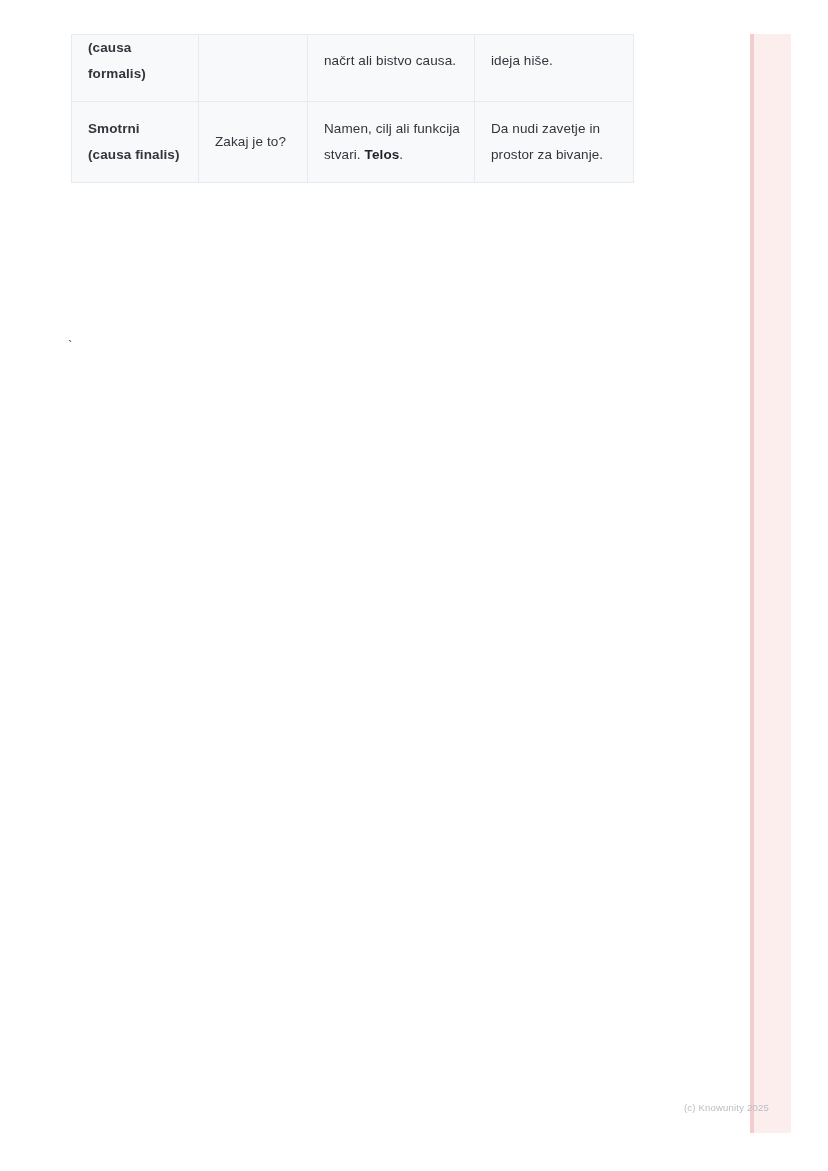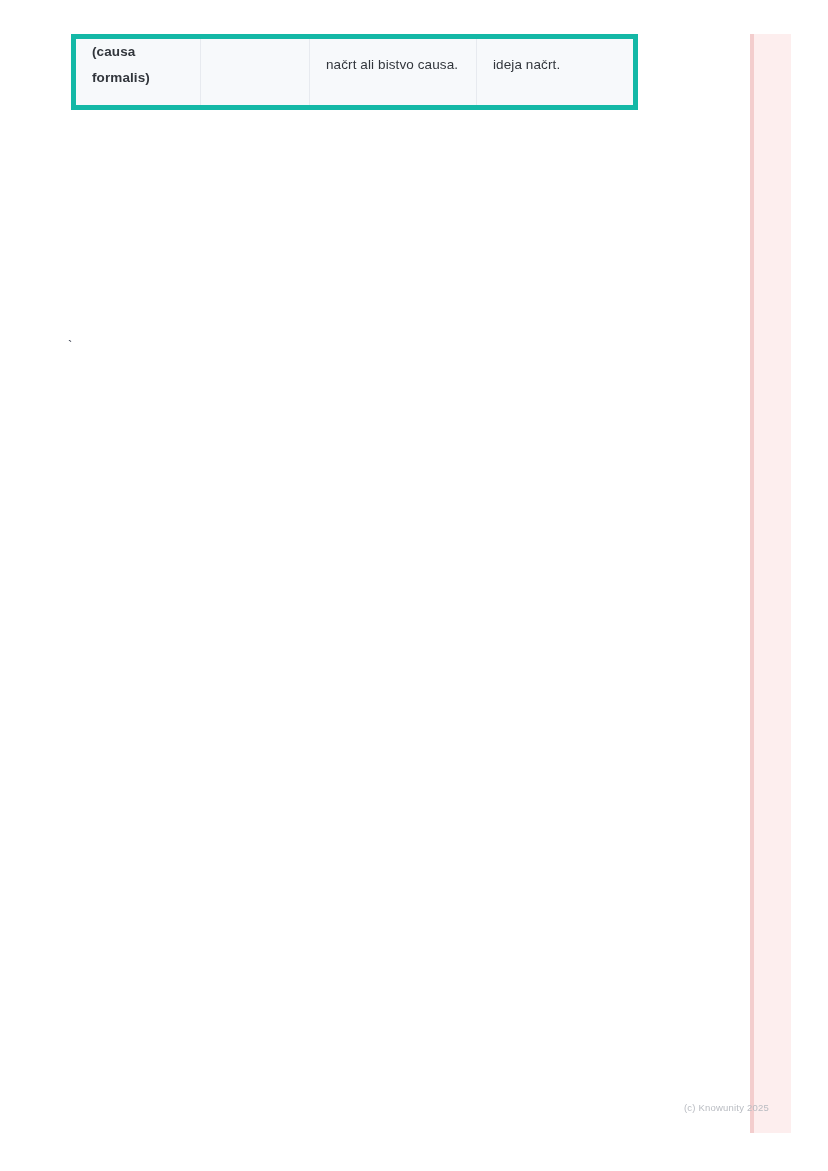--- a/index.html
+++ b/index.html
@@ -41,21 +41,21 @@
     left: 71px;
     top: 34px;
     width: 562px;
   }
 
   table.causes-table {
     width: 562px;
     border-collapse: collapse;
     table-layout: fixed;
     background: #ef4444;
-    border: 5px solid #14b8a6;
+    border: 1px solid #14b8a6;
     border-radius: 12px;
   }
 
   table.causes-table col.c1 { width: 127px; }
   table.causes-table col.c2 { width: 109px; }
   table.causes-table col.c3 { width: 167px; }
   table.causes-table col.c4 { width: 159px; }
 
   table.causes-table td {
     border: 1px solid #e7eaef;
@@ -122,24 +122,31 @@
           <col class="c2">
           <col class="c3">
           <col class="c4">
       </colgroup>
       <tbody>
 
         <tr class="row-tint row-clipped">
           <td class="cell-label">(causa formalis)</td>
           <td class="cell-empty"></td>
           <td>načrt ali bistvo causa.</td>
-          <td>ideja načrt.</td>
+          <td>ideja hiše.</td>
         </tr>
 
 
+        <tr class="row-tint">
+          <td class="cell-label">Smotrni (causa finalis)</td>
+          <td>Zakaj je to?</td>
+          <td><span>Namen, cilj ali funkcija stvari.</span>
+            <span class="bold-term">Telos</span><span>.</span></td>
+          <td>Da nudi zavetje in prostor za bivanje.</td>
+        </tr>
 
       </tbody>
     </table>
   </div>
 
   <div class="stray-mark">`</div>
 
   <div class="watermark">(c) Knowunity 2025</div>
 
 </div>

